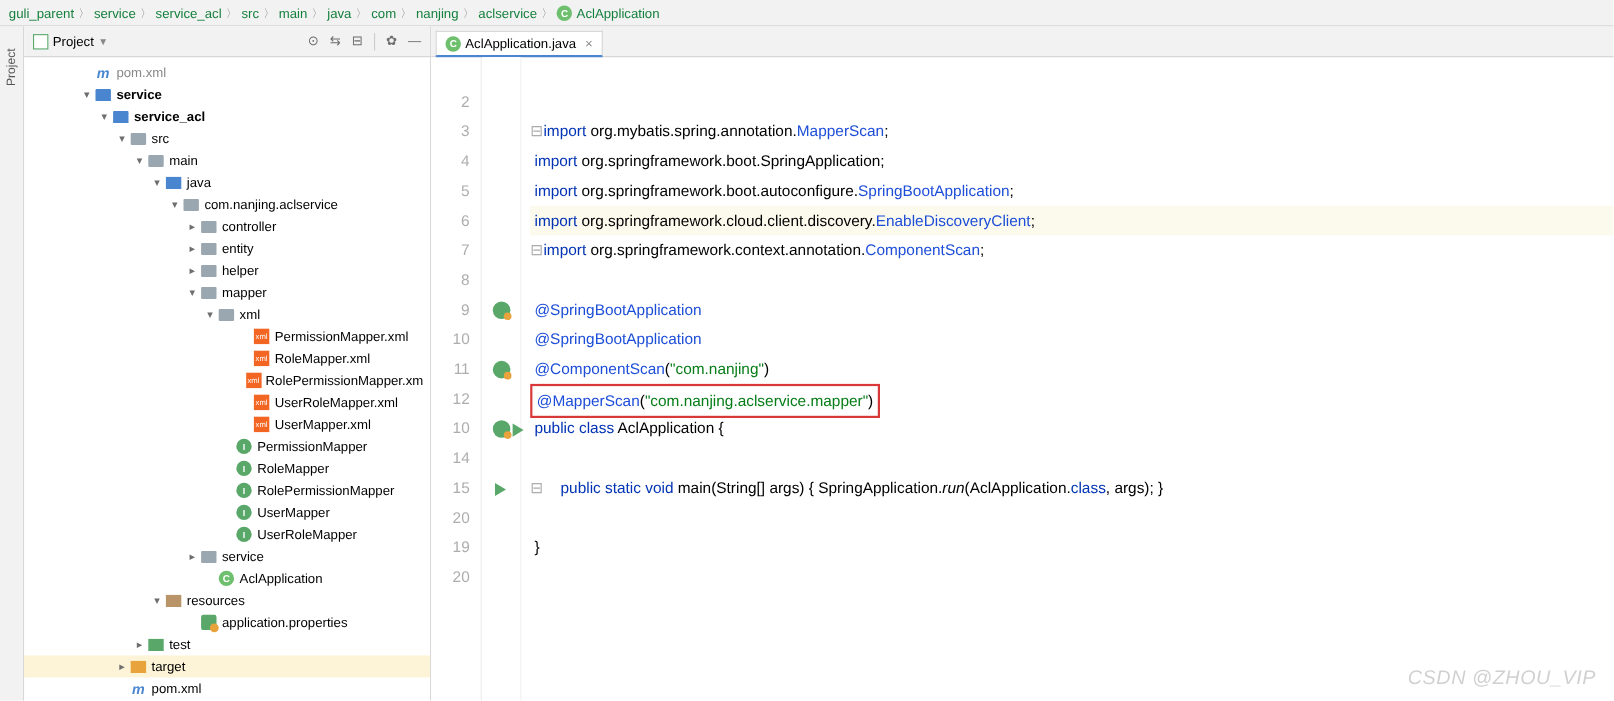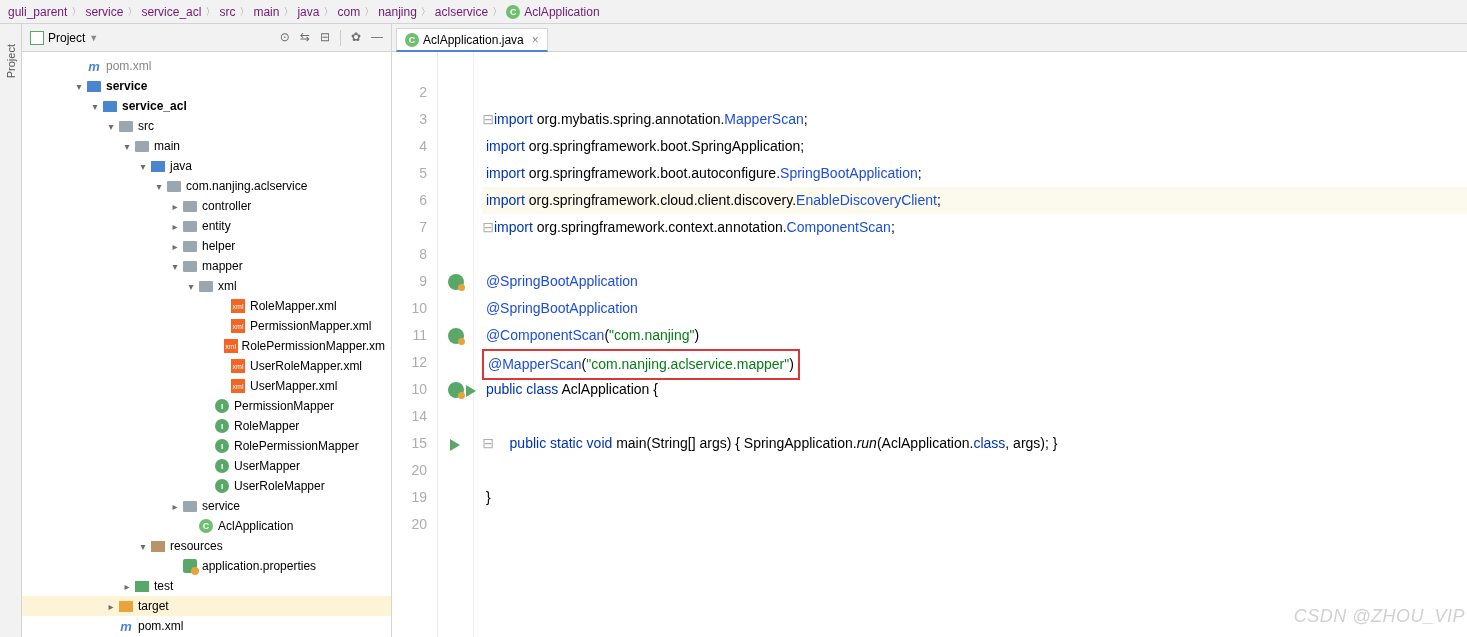--- a/index.html
+++ b/index.html
@@ -1,18 +1,18 @@
 <!DOCTYPE html>
 <html><head>
 <meta charset="utf-8">
 <style>
 * { margin: 0; padding: 0; box-sizing: border-box; font-family: "Segoe UI", Arial, sans-serif; }
 body { width: 1467px; height: 637px; background: #fff; font-size: 12px; color: #000; position: relative; overflow: hidden; }
 .breadcrumb { display: flex; align-items: center; height: 24px; padding: 0 8px; border-bottom: 1px solid #d4d4d4; background: #f2f2f2; gap: 4px; }
-.breadcrumb span { color: #701a75; cursor: pointer; }
+.breadcrumb span { color: #15803d; cursor: pointer; }
 .breadcrumb .sep { color: #888; font-size: 10px; }
 .breadcrumb .class-icon { width: 14px; height: 14px; background: #6ec06e; border-radius: 50%; display: inline-flex; align-items: center; justify-content: center; color: #fff; font-size: 9px; font-weight: bold; }
 .main { display: flex; height: calc(100% - 24px); }
 .side-tab { width: 22px; background: #f2f2f2; border-right: 1px solid #d4d4d4; display: flex; align-items: flex-start; justify-content: center; padding-top: 20px; }
 .side-tab span { writing-mode: vertical-rl; transform: rotate(180deg); font-size: 11px; color: #555; }
 .project-panel { width: 370px; border-right: 1px solid #d4d4d4; display: flex; flex-direction: column; background: #fff; }
 .project-header { height: 28px; display: flex; align-items: center; padding: 0 8px; border-bottom: 1px solid #d4d4d4; background: #f2f2f2; gap: 6px; }
 .project-header .title { flex: 1; display: flex; align-items: center; gap: 4px; }
 .project-header .title .icon-box { width: 14px; height: 14px; border: 1px solid #59a869; background: #fff; display: inline-block; }
 .project-header .toolbar-icons { display: flex; gap: 10px; color: #6e6e6e; }
@@ -52,21 +52,21 @@
 .code .line { height: 27px; white-space: pre; }
 .code .highlight-line { background: #fcfaed; }
 .kw { color: #0033b3; }
 .ann { color: #1d4ed8; }
 .str { color: #067d17; }
 .cls { color: #000; }
 .pkg { color: #000; }
 .static-m { font-style: italic; color: #000; }
 .fold { color: #adadad; display: inline-block; width: 12px; text-align: center; cursor: pointer; }
 .red-box { border: 2px solid #d93838; display: inline-block; padding: 0 4px; }
-.watermark { position: absolute; right: 2px; bottom: 10px; font-size: 18px; color: rgba(120,120,120,0.35); font-style: italic; letter-spacing: 0.5px; }
+.watermark { position: absolute; right: 16px; bottom: 10px; font-size: 18px; color: rgba(120,120,120,0.35); font-style: italic; letter-spacing: 0.5px; }
 </style>
 </head>
 <body>
 
 <div class="breadcrumb">
   <span>guli_parent</span>
     <span class="sep">〉</span>
   <span>service</span>
     <span class="sep">〉</span>
   <span>service_acl</span>
@@ -190,28 +190,28 @@
           <span class="tree-icon">
             <span class="folder-gray"></span>
           </span>
           <span class="tree-label" style="">xml</span>
         </div>
         <div class="tree-row" style="padding-left: 194px;">
           <span class="tree-arrow"></span>
           <span class="tree-icon">
             <span class="xml-icon">xml</span>
           </span>
+          <span class="tree-label" style="">PermissionMapper.xml</span>
+        </div>
+        <div class="tree-row" style="padding-left: 194px;">
+          <span class="tree-arrow"></span>
+          <span class="tree-icon">
+            <span class="xml-icon">xml</span>
+          </span>
           <span class="tree-label" style="">RoleMapper.xml</span>
-        </div>
-        <div class="tree-row" style="padding-left: 194px;">
-          <span class="tree-arrow"></span>
-          <span class="tree-icon">
-            <span class="xml-icon">xml</span>
-          </span>
-          <span class="tree-label" style="">PermissionMapper.xml</span>
         </div>
         <div class="tree-row" style="padding-left: 194px;">
           <span class="tree-arrow"></span>
           <span class="tree-icon">
             <span class="xml-icon">xml</span>
           </span>
           <span class="tree-label" style="">RolePermissionMapper.xm</span>
         </div>
         <div class="tree-row" style="padding-left: 194px;">
           <span class="tree-arrow"></span>

